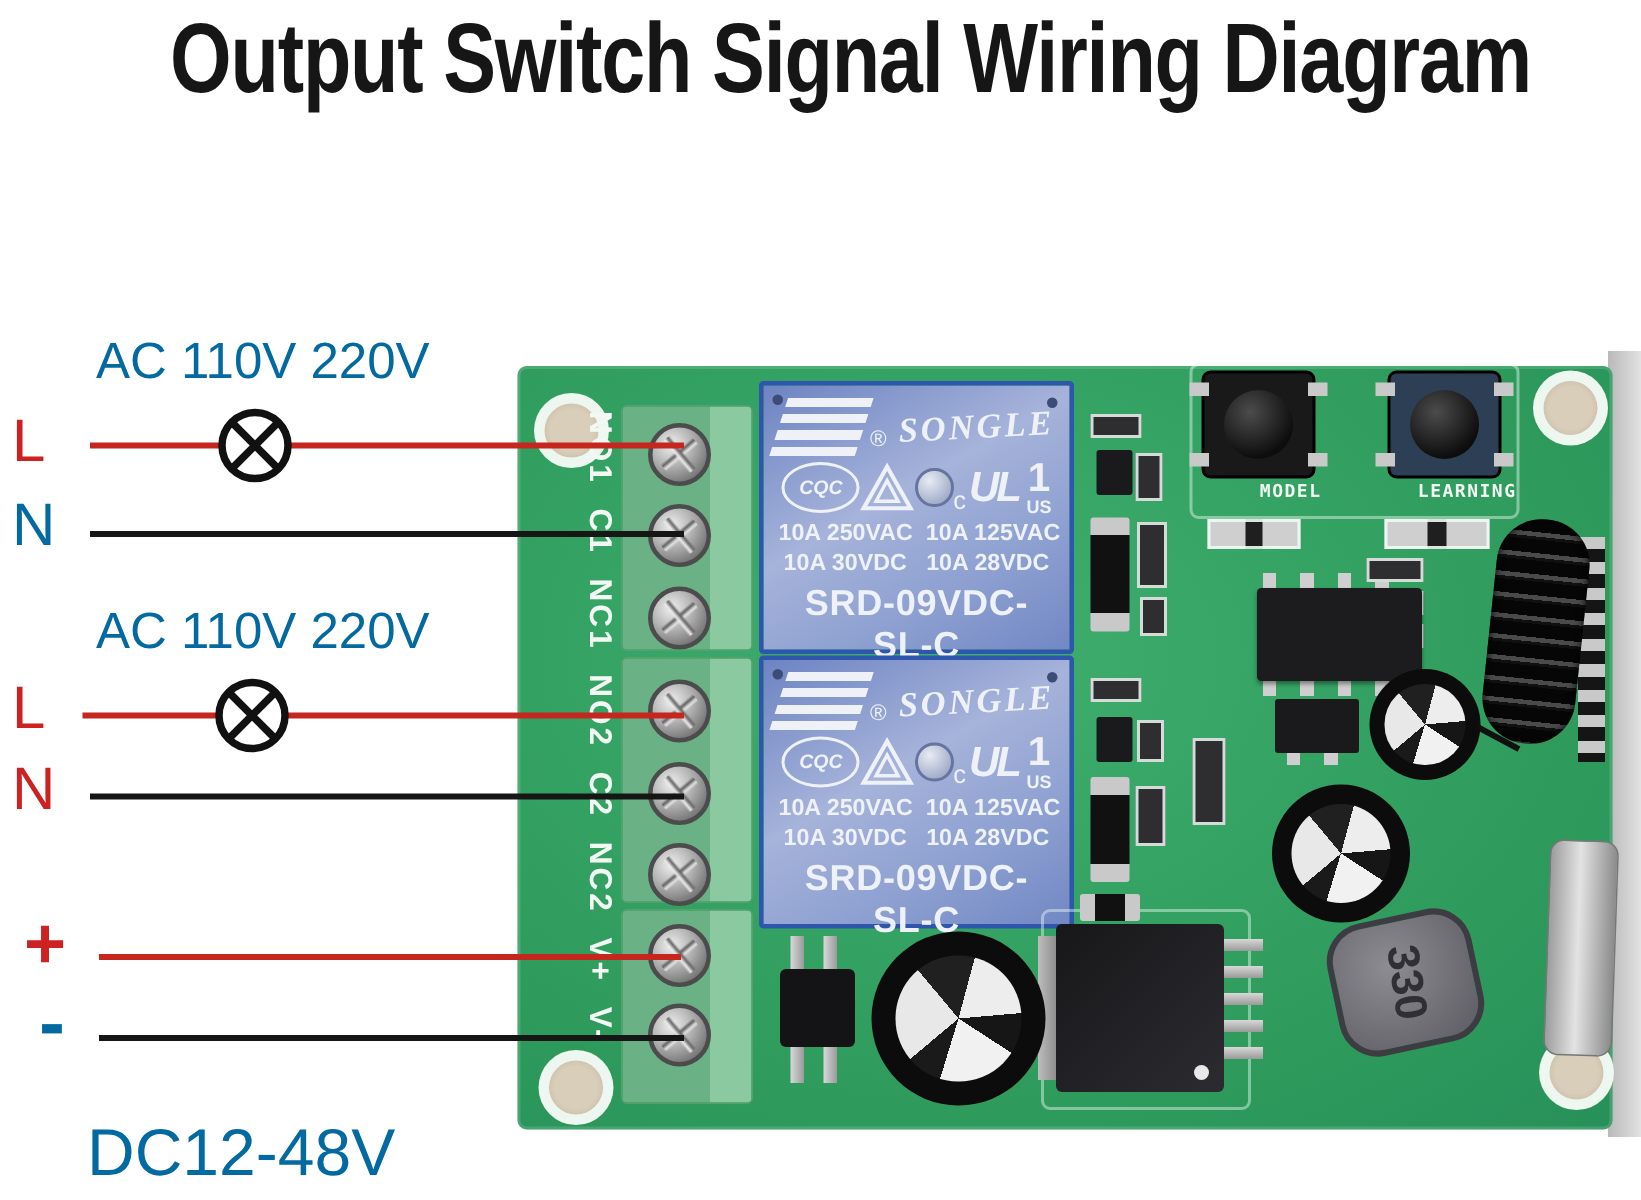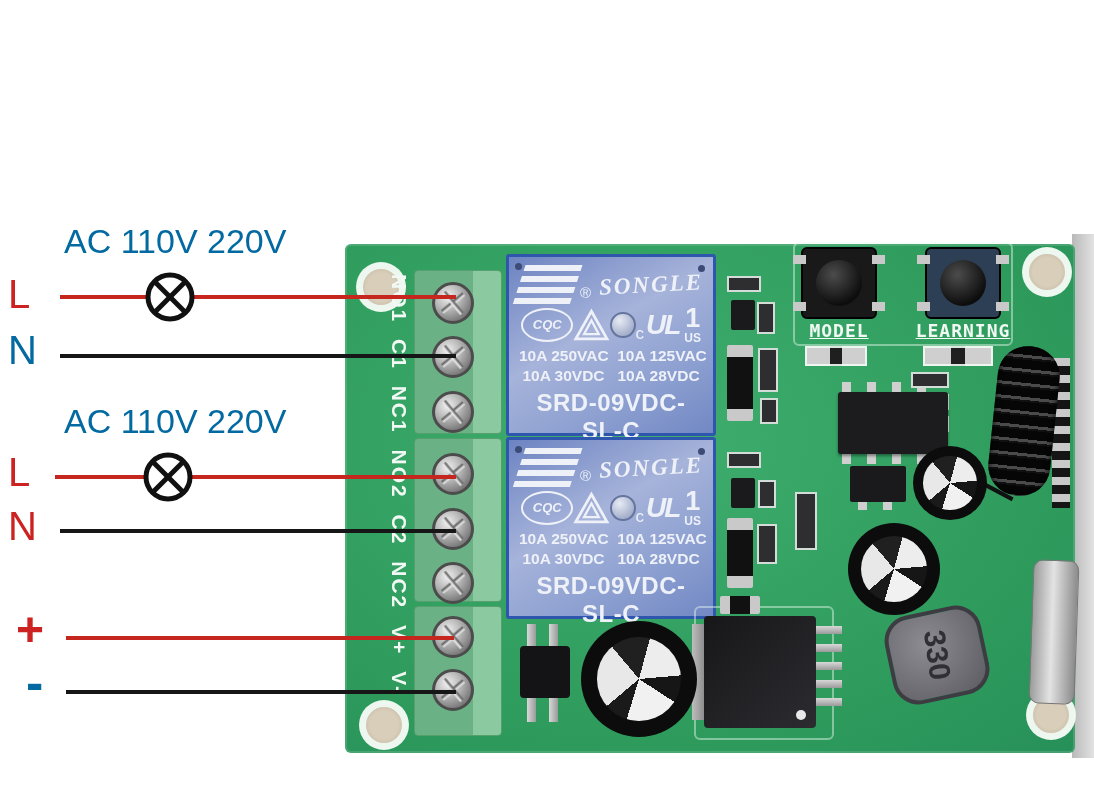--- a/index.html
+++ b/index.html
@@ -83,21 +83,21 @@
 
   
   .pushbtn{position:absolute;width:76px;height:72px;border-radius:6px;background:#191919;
            border:2px solid #000;box-sizing:border-box;z-index:3;}
   .pushbtn.blue{background:#2d3f54;}
   .pushbtn .cap{position:absolute;left:50%;top:50%;width:46px;height:46px;border-radius:50%;
            transform:translate(-50%,-50%);
            background:radial-gradient(circle at 38% 32%,#4c4c4c,#0d0d0d 72%);}
   .pushbtn .pin{position:absolute;width:13px;height:9px;background:#c9c9c9;}
   .btn-lbl{position:absolute;color:#f2f9f4;font-family:"DejaVu Sans Mono",monospace;
-           font-weight:bold;font-size:18px;letter-spacing:1px;text-align:center;z-index:3;text-decoration:underline;}
+           font-weight:bold;font-size:12px;letter-spacing:1px;text-align:right;z-index:3;}
   .smdpair{position:absolute;height:16px;border:2px solid rgba(240,250,244,.9);
            background:linear-gradient(90deg,#cfcfcf 0 40%,#1f1f1f 40% 60%,#cfcfcf 60%);}
 
   
   .coil{position:absolute;left:648px;top:102px;width:62px;height:150px;border-radius:30px;
         transform:rotate(6deg);z-index:3;
         background:repeating-linear-gradient(to bottom,#060606 0 9px,#4a4a4a 9px 12px,#101010 12px 14px);
         box-shadow:inset 0 0 6px #000;}
   .coil-tail{position:absolute;left:630px;top:244px;width:40px;height:4px;background:#111;
         transform:rotate(28deg);}
@@ -131,29 +131,33 @@
   .to263 .dot{position:absolute;right:10px;bottom:8px;width:10px;height:10px;border-radius:50%;background:#e8e8e8;}
   .lead-r{position:absolute;width:26px;height:8px;background:linear-gradient(to bottom,#d8d8d8,#9a9a9a);}
   .bridge{position:absolute;left:175px;top:402px;width:50px;height:52px;background:#141416;border-radius:4px;z-index:2;}
   .leg-v{position:absolute;width:9px;height:26px;background:linear-gradient(90deg,#d8d8d8,#9a9a9a);}
 </style>
 </head>
 <body>
 
 <div id="stage">
 
+  <div class="title">
+    <span>Output Switch Signal Wiring Diagram</span>
+  </div>
 
   <div class="lbl ac1">AC 110V 220V</div>
   <div class="lbl l1">L</div>
   <div class="lbl n1">N</div>
   <div class="lbl ac2">AC 110V 220V</div>
   <div class="lbl l2">L</div>
   <div class="lbl n2">N</div>
   <div class="lbl plus">+</div>
   <div class="lbl minus">-</div>
+  <div class="lbl dc">DC12-48V</div>
 
   <div class="wire wred" style="left:60px;top:295px;width:396px;"></div>
   <div class="wire wblk" style="left:60px;top:354px;width:396px;"></div>
   <div class="wire wred" style="left:55px;top:475px;width:401px;"></div>
   <div class="wire wblk" style="left:60px;top:529px;width:396px;"></div>
   <div class="wire wred" style="left:66px;top:636px;width:388px;"></div>
   <div class="wire wblk" style="left:66px;top:690px;width:390px;"></div>
 
   <svg class="lamp" style="left:143px;top:270px;" width="54" height="54" viewBox="0 0 54 54">
     <circle cx="27" cy="27" r="22" fill="#ffffff" stroke="#111" stroke-width="5"></circle>

